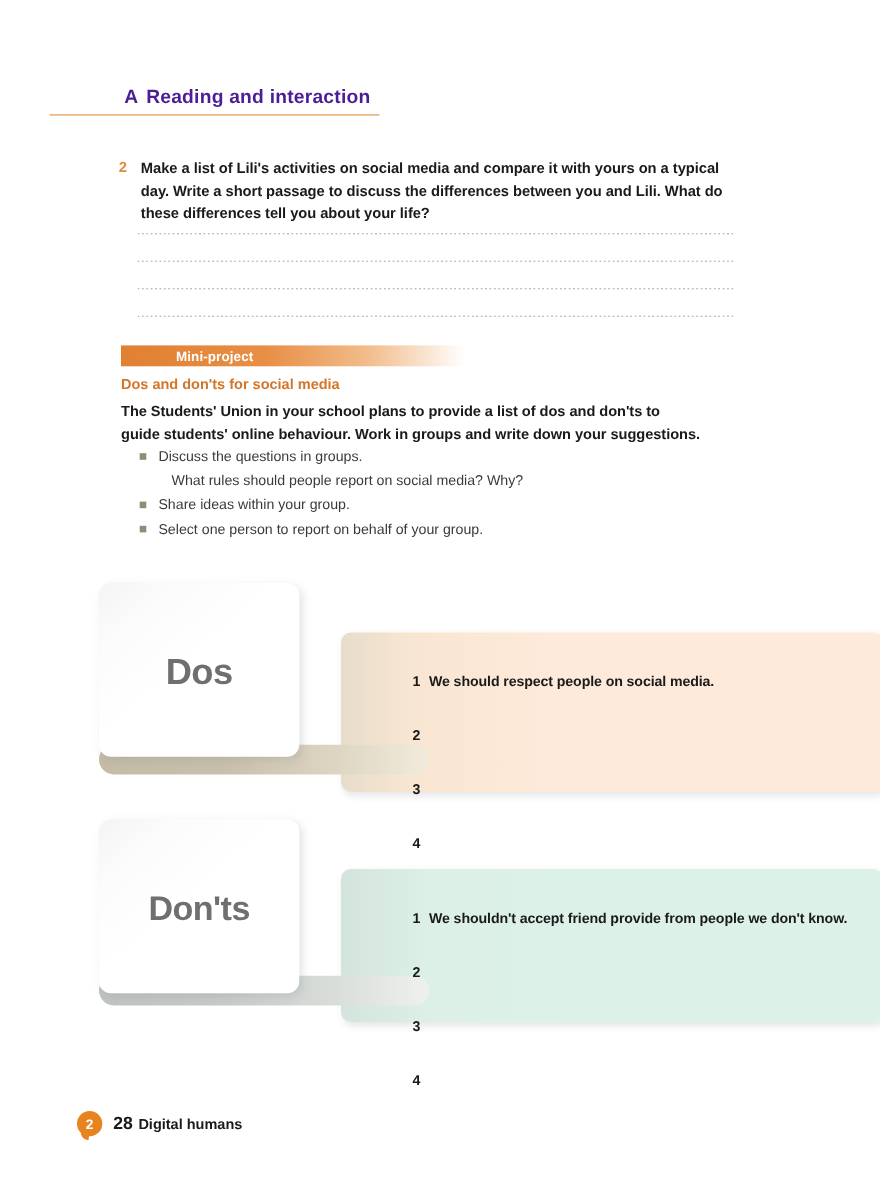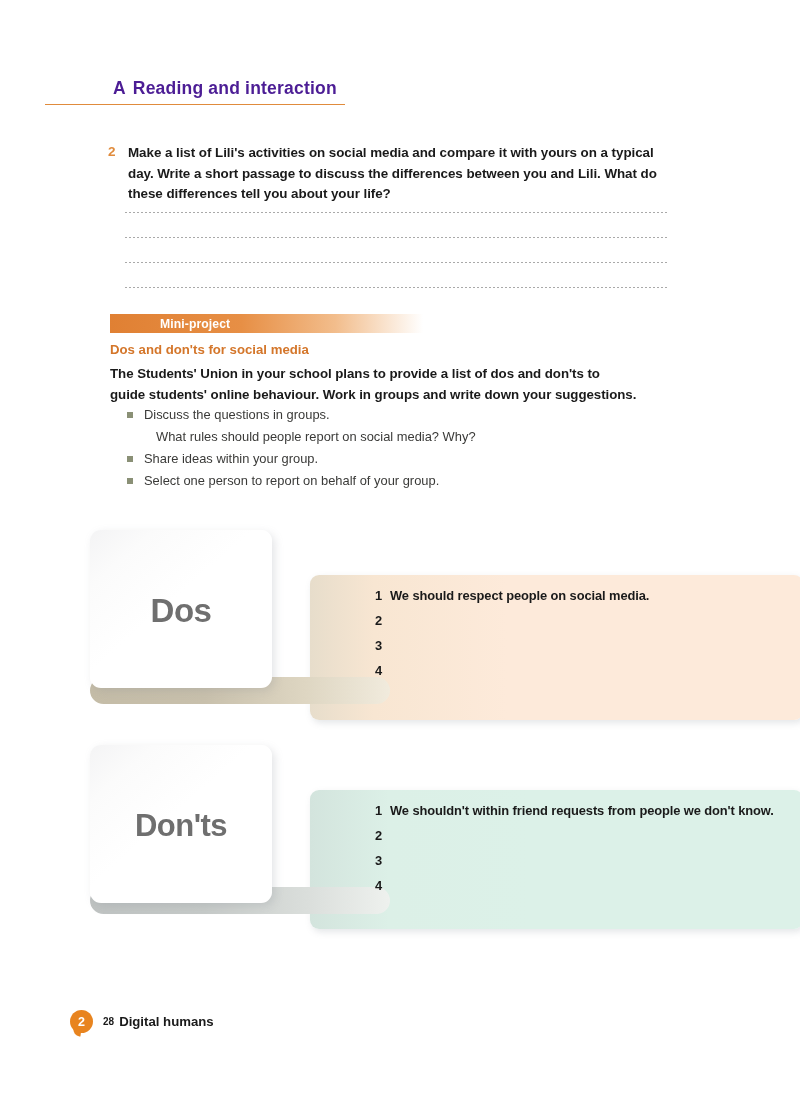--- a/index.html
+++ b/index.html
@@ -231,20 +231,21 @@
     top: 58px;
   }
   .card-list .entry {
     position: relative;
     height: 25px;
     font-size: 12.9px;
     font-weight: bold;
     color: #1a1a1a;
     white-space: nowrap;
     letter-spacing: -0.1px;
+    margin-top: 24px;
   }
   .card-list .entry .n {
     display: inline-block;
     width: 15px;
   }
 
   
   .footer {
     position: absolute;
     left: 70px;
@@ -276,21 +277,21 @@
   }
   .bubble .bnum {
     position: relative;
     z-index: 2;
     font-size: 12.5px;
     font-weight: bold;
     color: #ffffff;
   }
   .footer .pagenum {
     margin-left: 10px;
-    font-size: 10px;
+    font-size: 16px;
     font-weight: bold;
     color: #1a1a1a;
   }
   .footer .unit-title {
     margin-left: 5px;
     font-size: 13.2px;
     font-weight: bold;
     color: #1a1a1a;
     text-align: center;
   }
@@ -367,21 +368,21 @@
   </div>
 
   <div class="card" style="left:90px; top:745px; width:630px; height:190px;">
     <div class="card-panel donts"></div>
     <div class="card-shadowbar donts"></div>
     <div class="card-tab donts-tab">
       <span class="tab-word">Don'ts</span>
     </div>
     <div class="card-list">
       <div class="entry">
-        <span class="n">1</span><span>We shouldn't within friend requests from people we don't know.</span>
+        <span class="n">1</span><span>We shouldn't accept friend provide from people we don't know.</span>
       </div>
       <div class="entry">
         <span class="n">2</span><span></span>
       </div>
       <div class="entry">
         <span class="n">3</span><span></span>
       </div>
       <div class="entry">
         <span class="n">4</span><span></span>
       </div>

